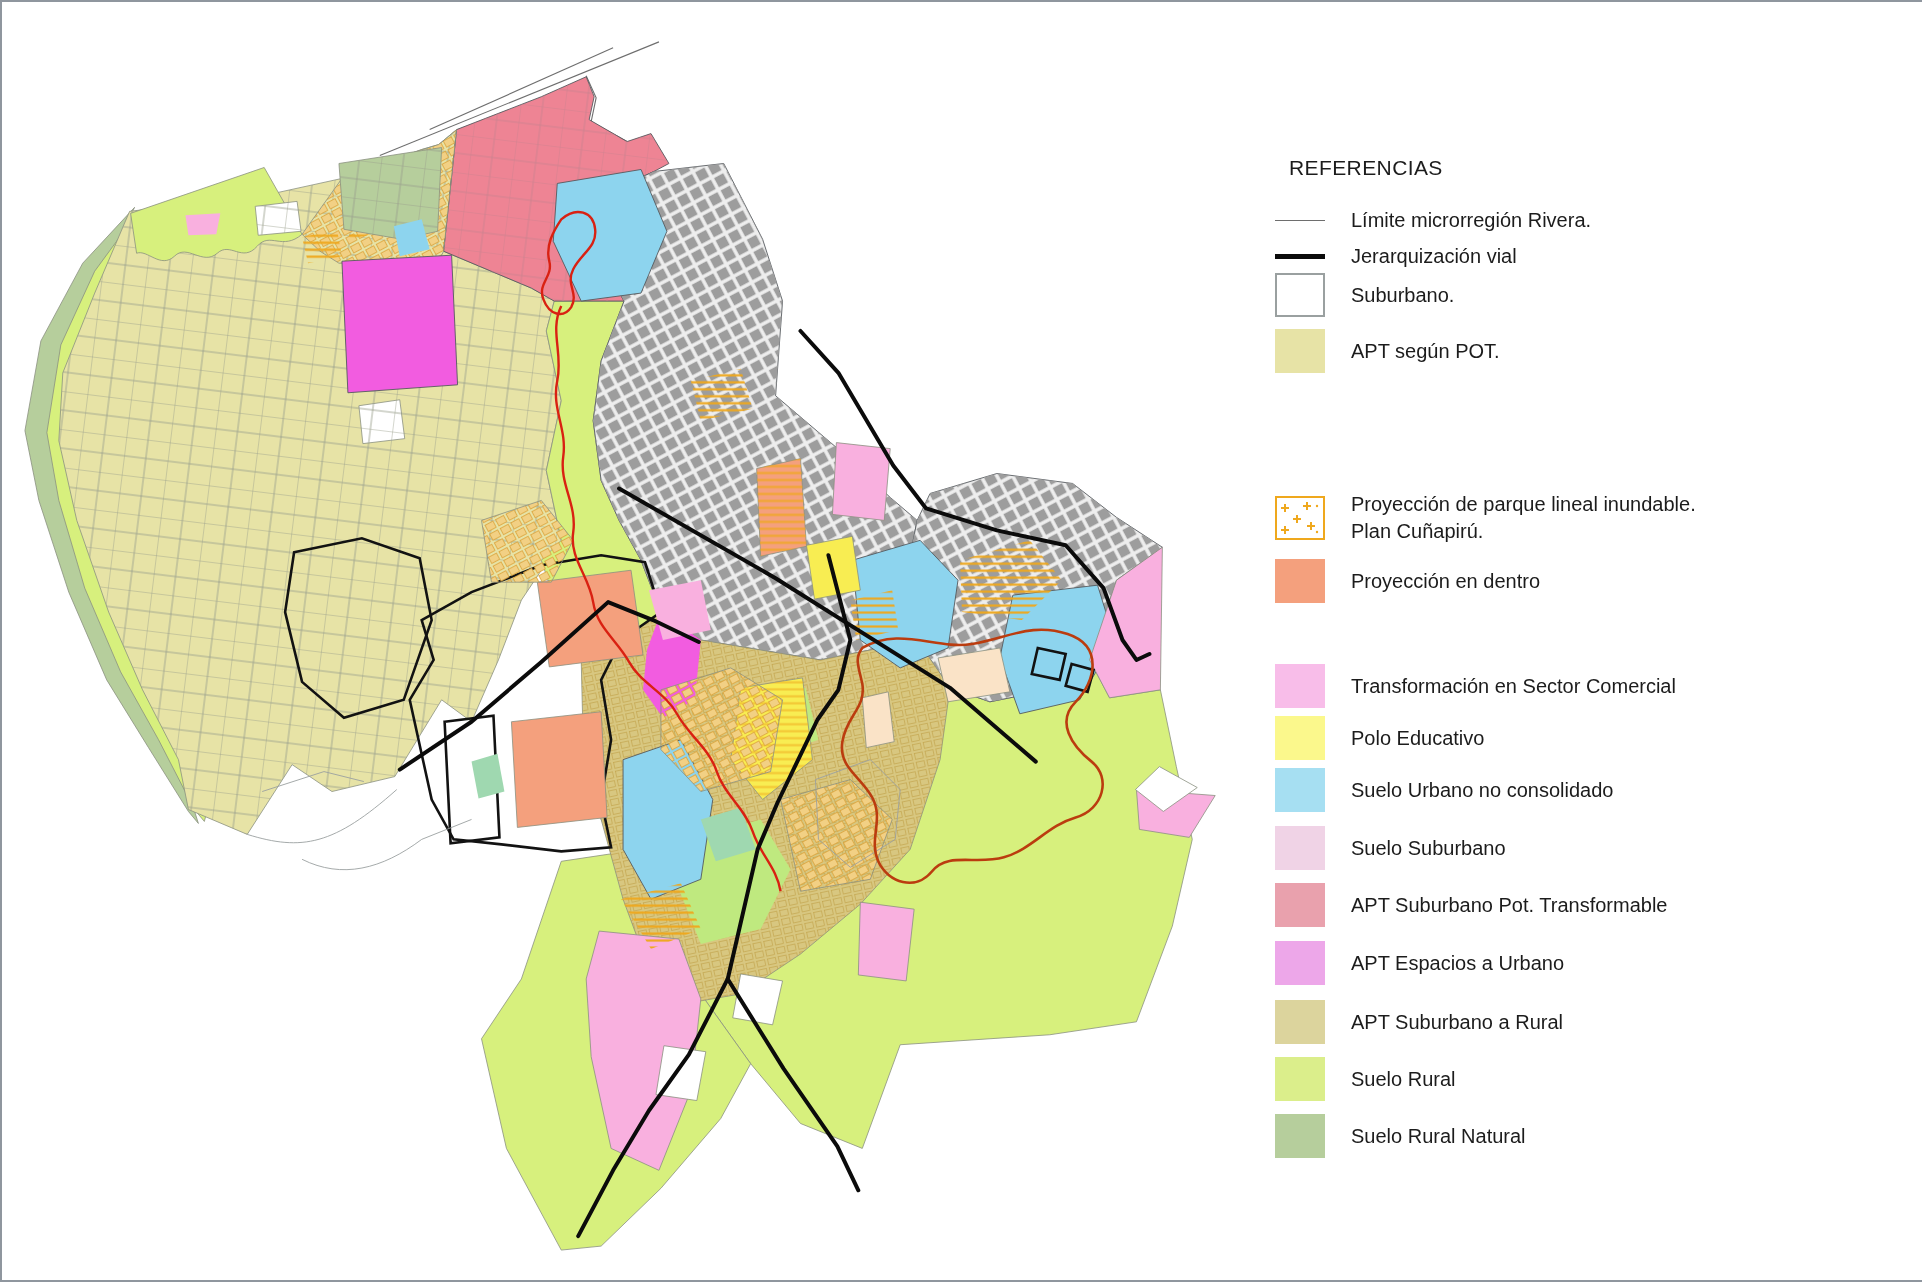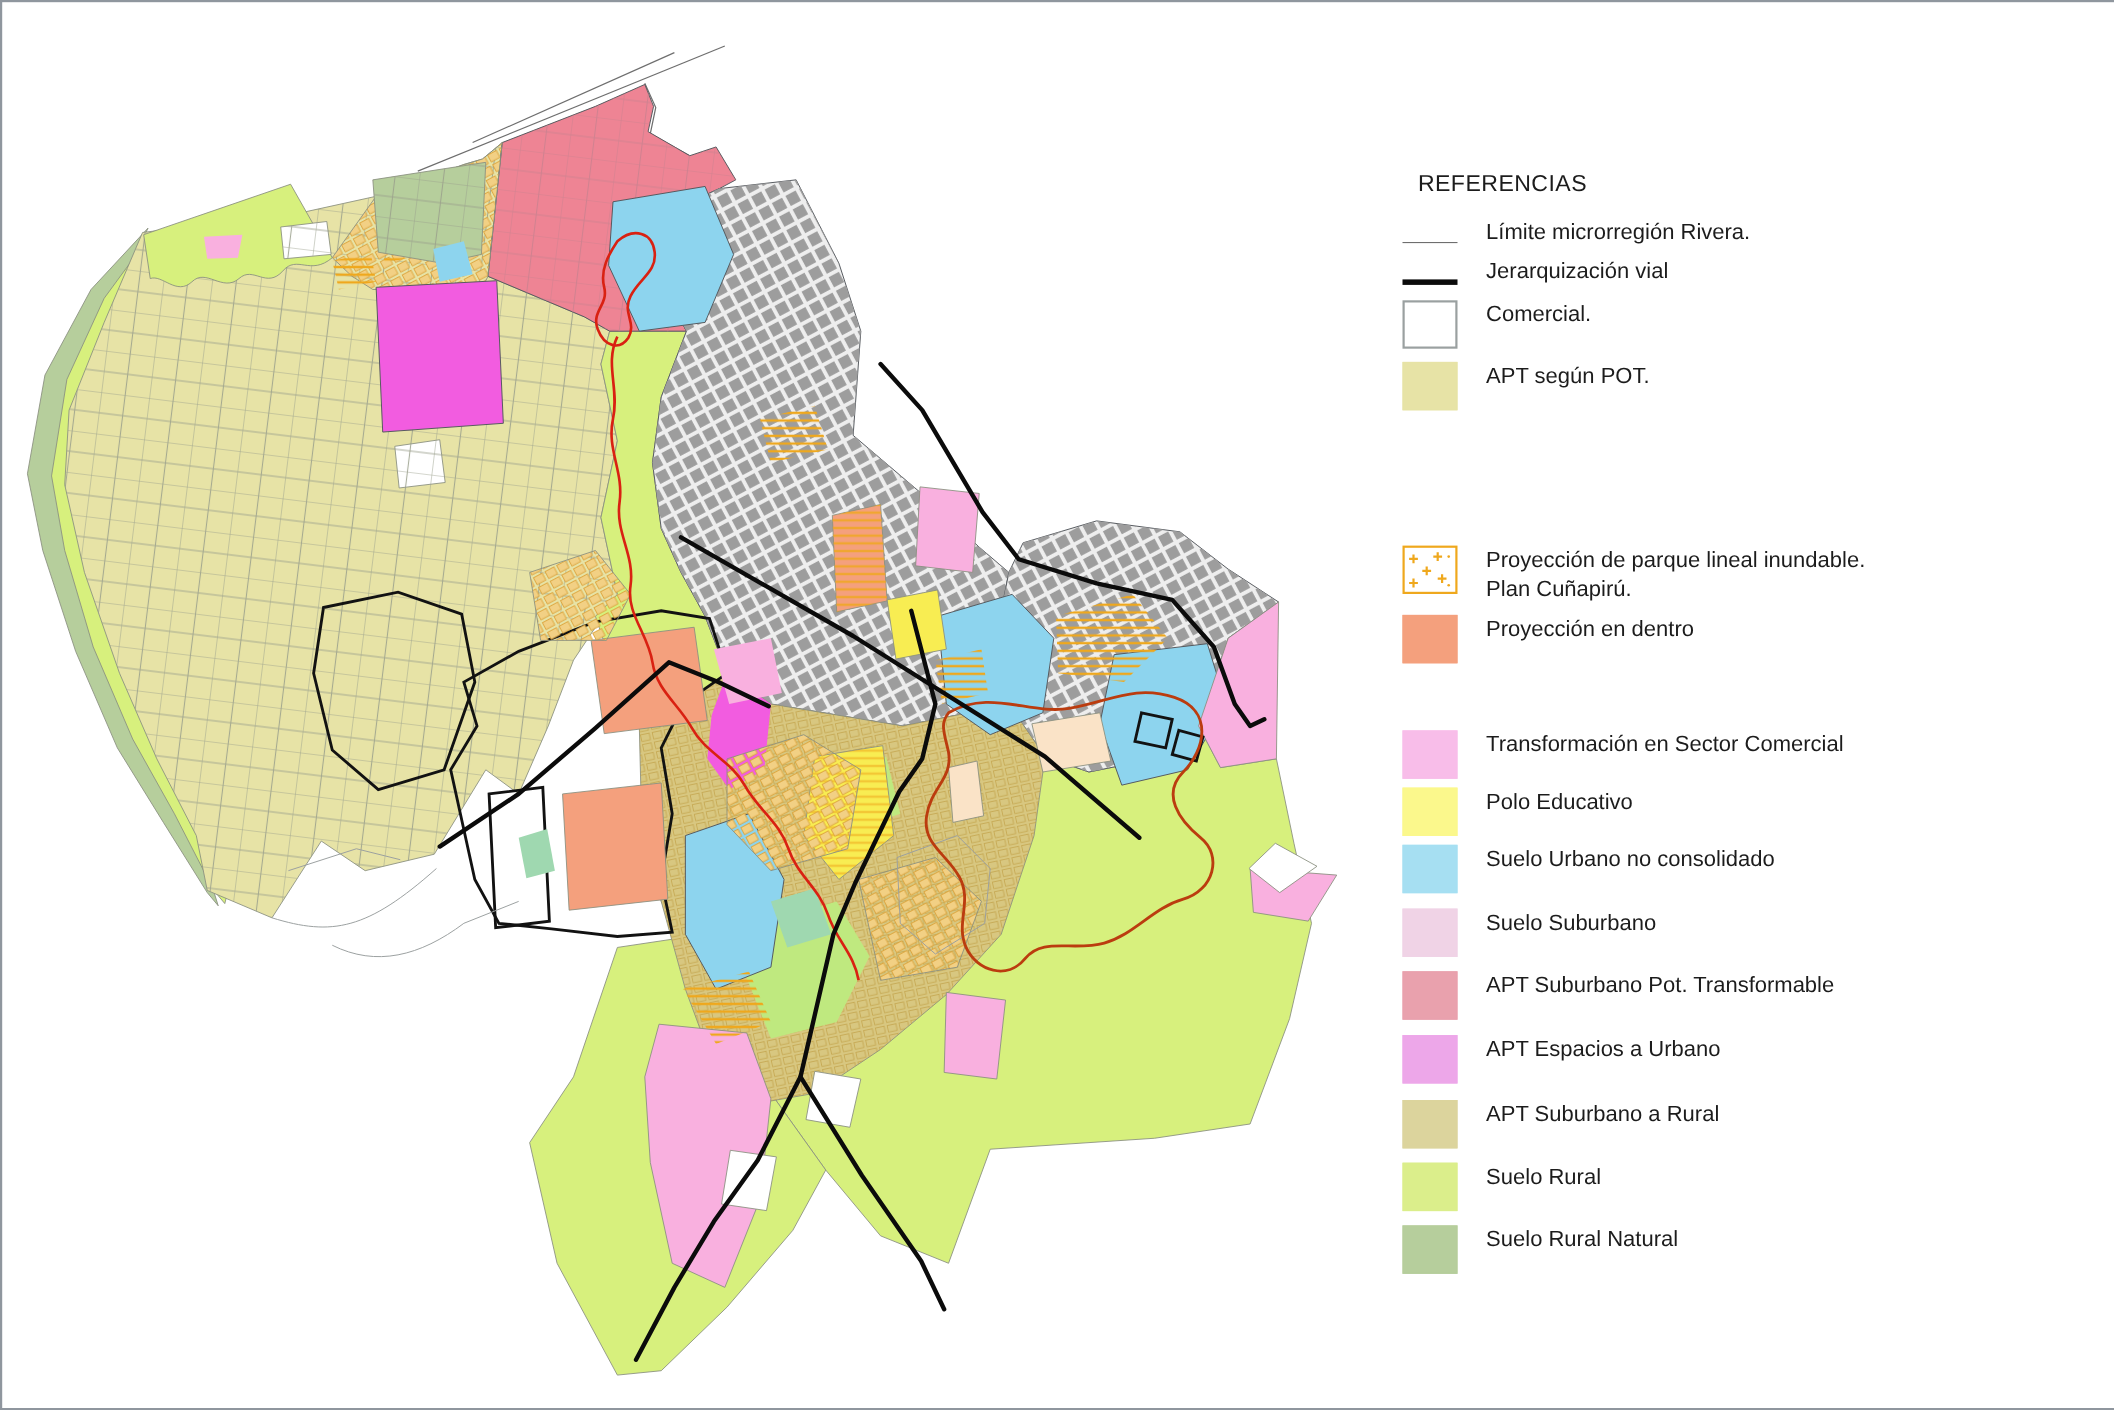--- a/index.html
+++ b/index.html
@@ -3,21 +3,21 @@
 <meta charset="utf-8">
 <style>
   html,body{margin:0;padding:0;background:#fff;}
   #canvas{position:relative;width:1918px;height:1278px;background:#ffffff;
           border:2px solid var(--c-frame,#8f969e);overflow:hidden;
           font-family:Liberation Sans, sans-serif;padding-left:16px;}
   #mapsvg{position:absolute;left:0;top:0;}
   
   #legend-title{position:absolute;left:1287px;top:154px;font-size:21px;
     letter-spacing:.4px;color:var(--c-text,#1c1c1c);}
-  .lrow{position:absolute;left:1273px;height:44px;display:flex;}
+  .lrow{position:absolute;left:1273px;height:44px;display:flex;align-items:center;}
   .sw{width:50px;height:44px;box-sizing:border-box;flex:0 0 auto;position:relative;}
   .sw.line{height:0;align-self:center;}
   .lbl{margin-left:26px;font-size:20px;color:var(--c-text,#1c1c1c);line-height:27px;white-space:nowrap;}
   
   .f-khaki{fill:var(--c-khaki);} .f-rural{fill:var(--c-rural_map);}
   .f-sage{fill:var(--c-sage);}   .f-rose{fill:var(--c-rose_map);}
   .f-mag{fill:var(--c-magenta_map);} .f-tan{fill:var(--c-tan_map);}
   .f-blue{fill:var(--c-blue_map);}   .f-foam{fill:var(--c-seafoam);}
   .f-yellow{fill:var(--c-yellow_map);} .f-pink{fill:var(--c-pink_map);}
   .f-salmon{fill:var(--c-salmon);} .f-peach{fill:var(--c-peach);}
@@ -218,21 +218,21 @@
   <div class="lrow" style="top:196px">
     <div class="sw line" style="border-top: 1.5px solid rgb(110, 110, 110);"></div>
     <div class="lbl">Límite microrregión Rivera.</div>
   </div>
   <div class="lrow" style="top:232px">
     <div class="sw line" style="border-top: 5px solid rgb(11, 11, 11);"></div>
     <div class="lbl">Jerarquización vial</div>
   </div>
   <div class="lrow" style="top:271px">
     <div class="sw" style="background: rgb(255, 255, 255); border: 2px solid rgb(154, 160, 160);"></div>
-    <div class="lbl">Comercial.</div>
+    <div class="lbl">Suburbano.</div>
   </div>
   <div class="lrow" style="top:327px">
     <div class="sw" style="background: rgb(231, 227, 166); border: 1px solid rgb(231, 227, 166);"></div>
     <div class="lbl">APT según POT.</div>
   </div>
   <div class="lrow" style="top:494px">
     <div class="sw" style="background: rgb(255, 255, 255); border: 2px solid rgb(239, 168, 29);"><svg width="46" height="40" viewBox="0 0 46 40">
           <path d="M8,6V14 M4,10H12 M30,4V12 M26,8H34 M20,17V25 M16,21H24 M8,28V36 M4,32H12 M34,24V32 M30,28H38" stroke="#efa81d" stroke-width="2" fill="none"></path>
           <circle cx="40" cy="8" r="1.2" fill="#efa81d"></circle>
           <circle cx="40" cy="34" r="1.2" fill="#efa81d"></circle>

